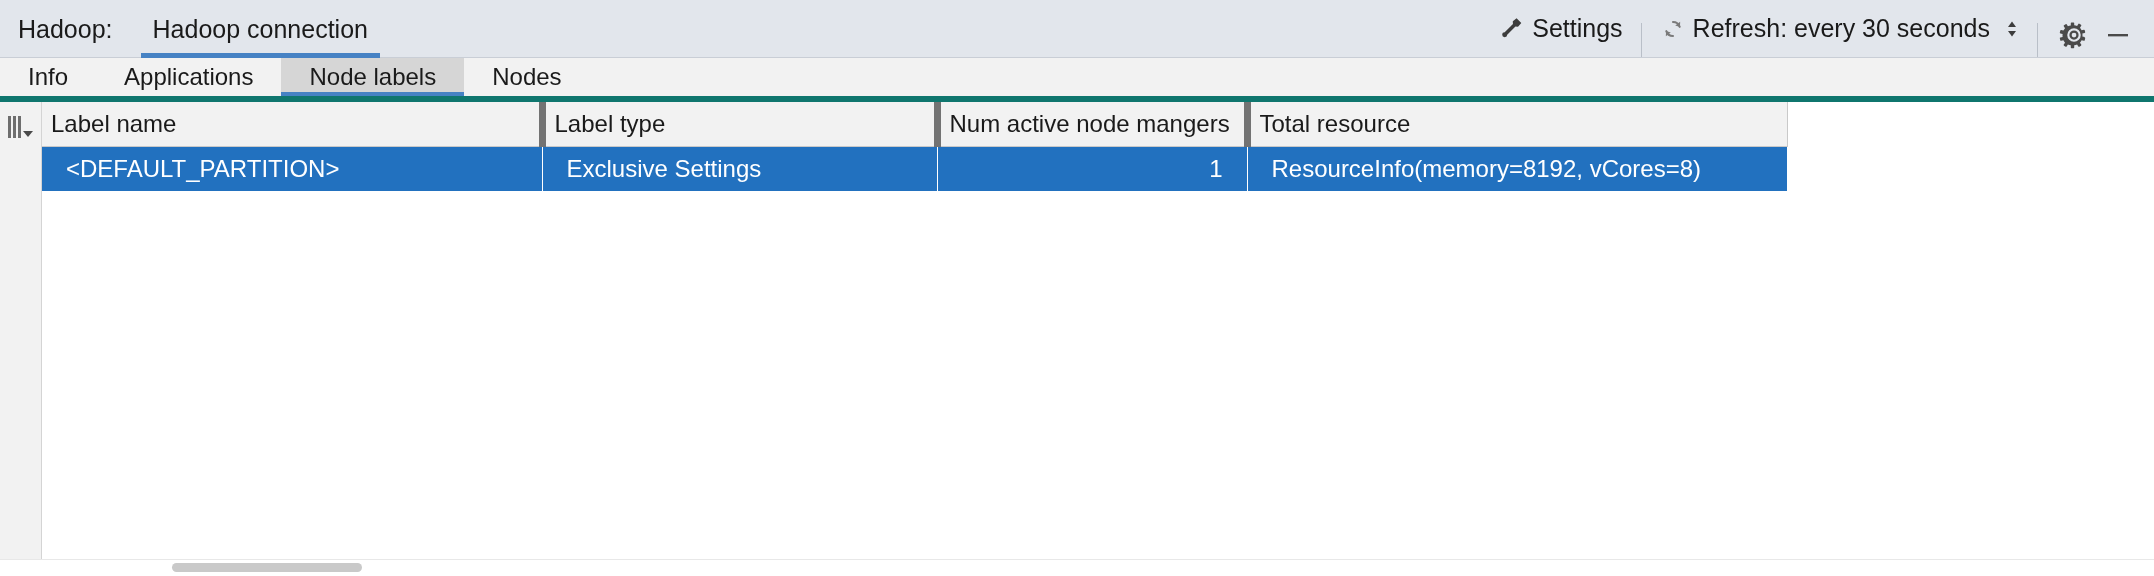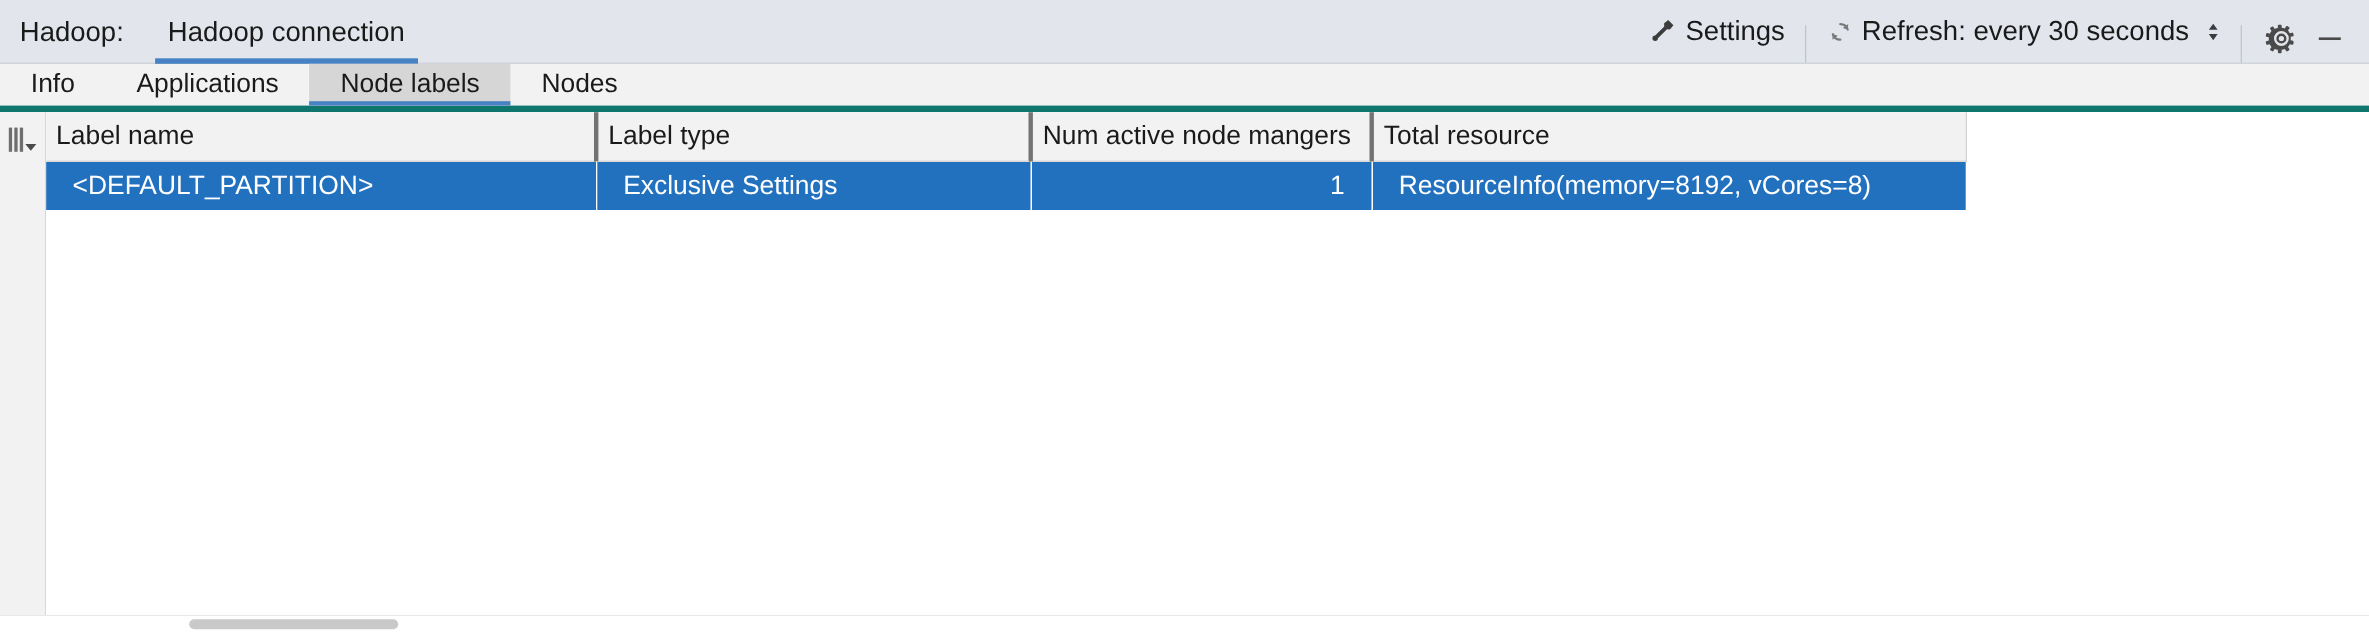--- a/index.html
+++ b/index.html
@@ -205,21 +205,21 @@
     font-size: 24px;
     width: 1470px;
   }
   .tbl th {
     font-weight: normal;
     text-align: left;
     background: #f2f2f2;
     color: #1a1a1a;
     height: 44px;
     padding: 0 9px;
-    border-right: 4px solid #737373;
+    border-right: 7px solid #737373;
     border-bottom: 1px solid #c9c9c9;
     box-sizing: border-box;
     white-space: nowrap;
     overflow: hidden;
   }
   .tbl th:last-child { border-right: 1px solid #c9c9c9; }
 
   .tbl td {
     height: 45px;
     padding: 0 24px;

